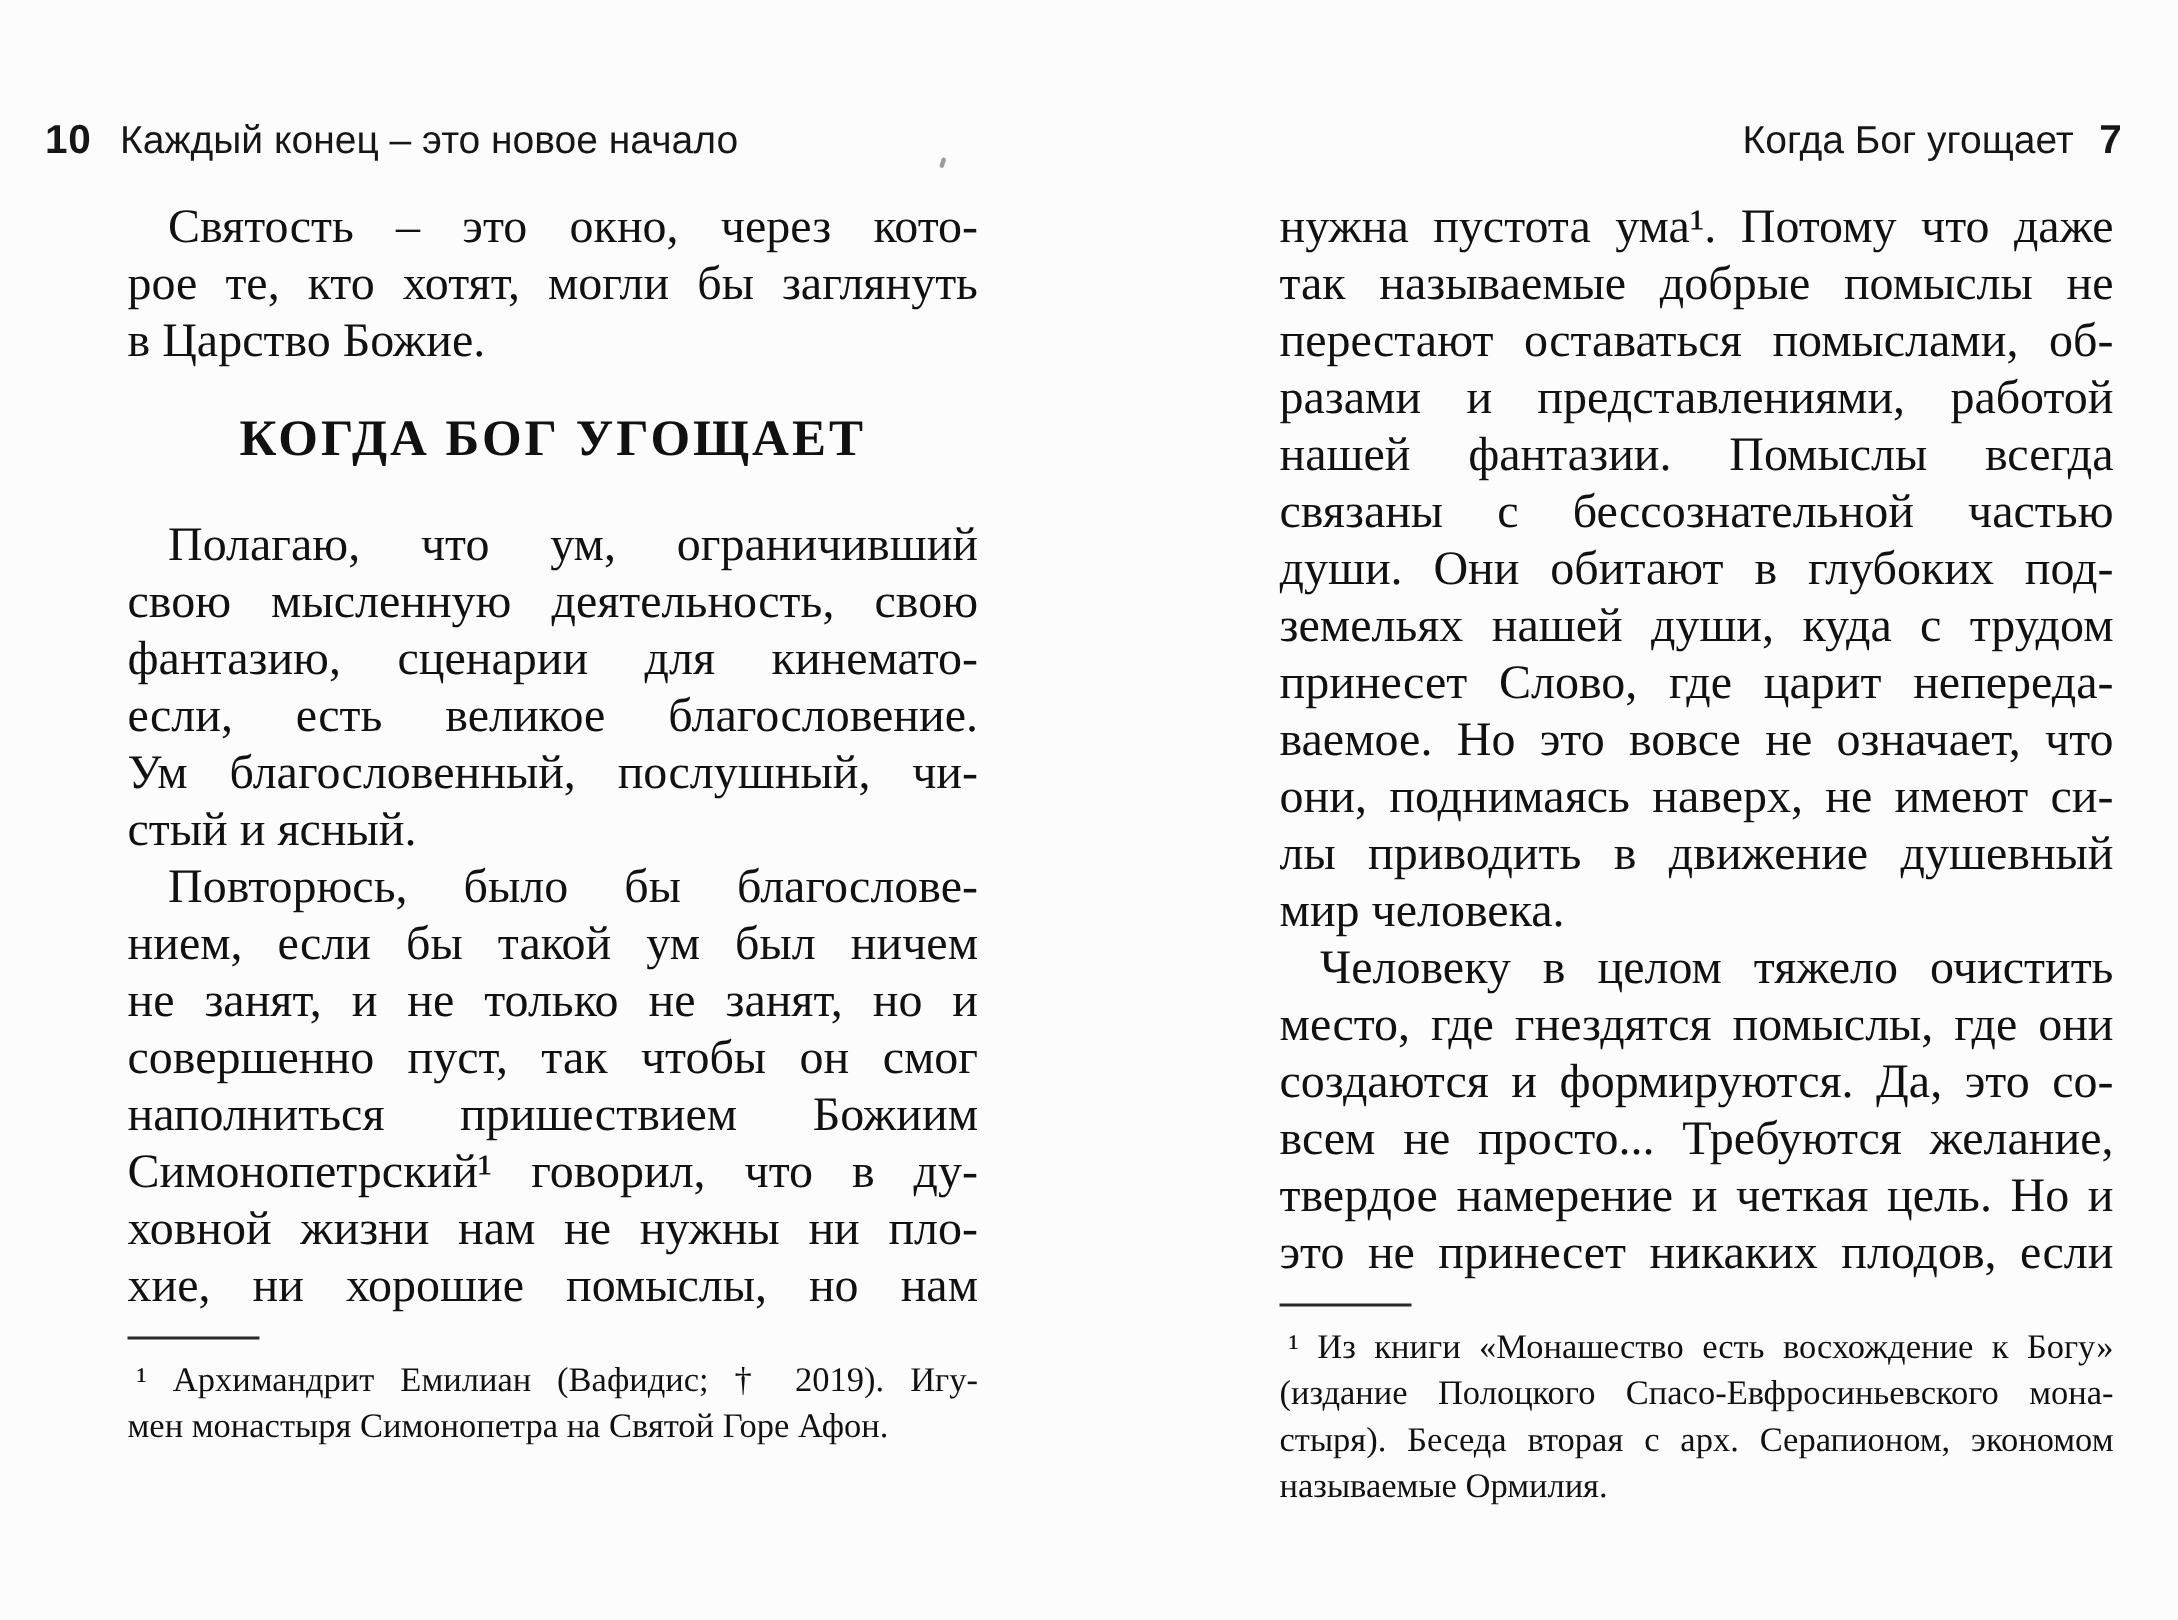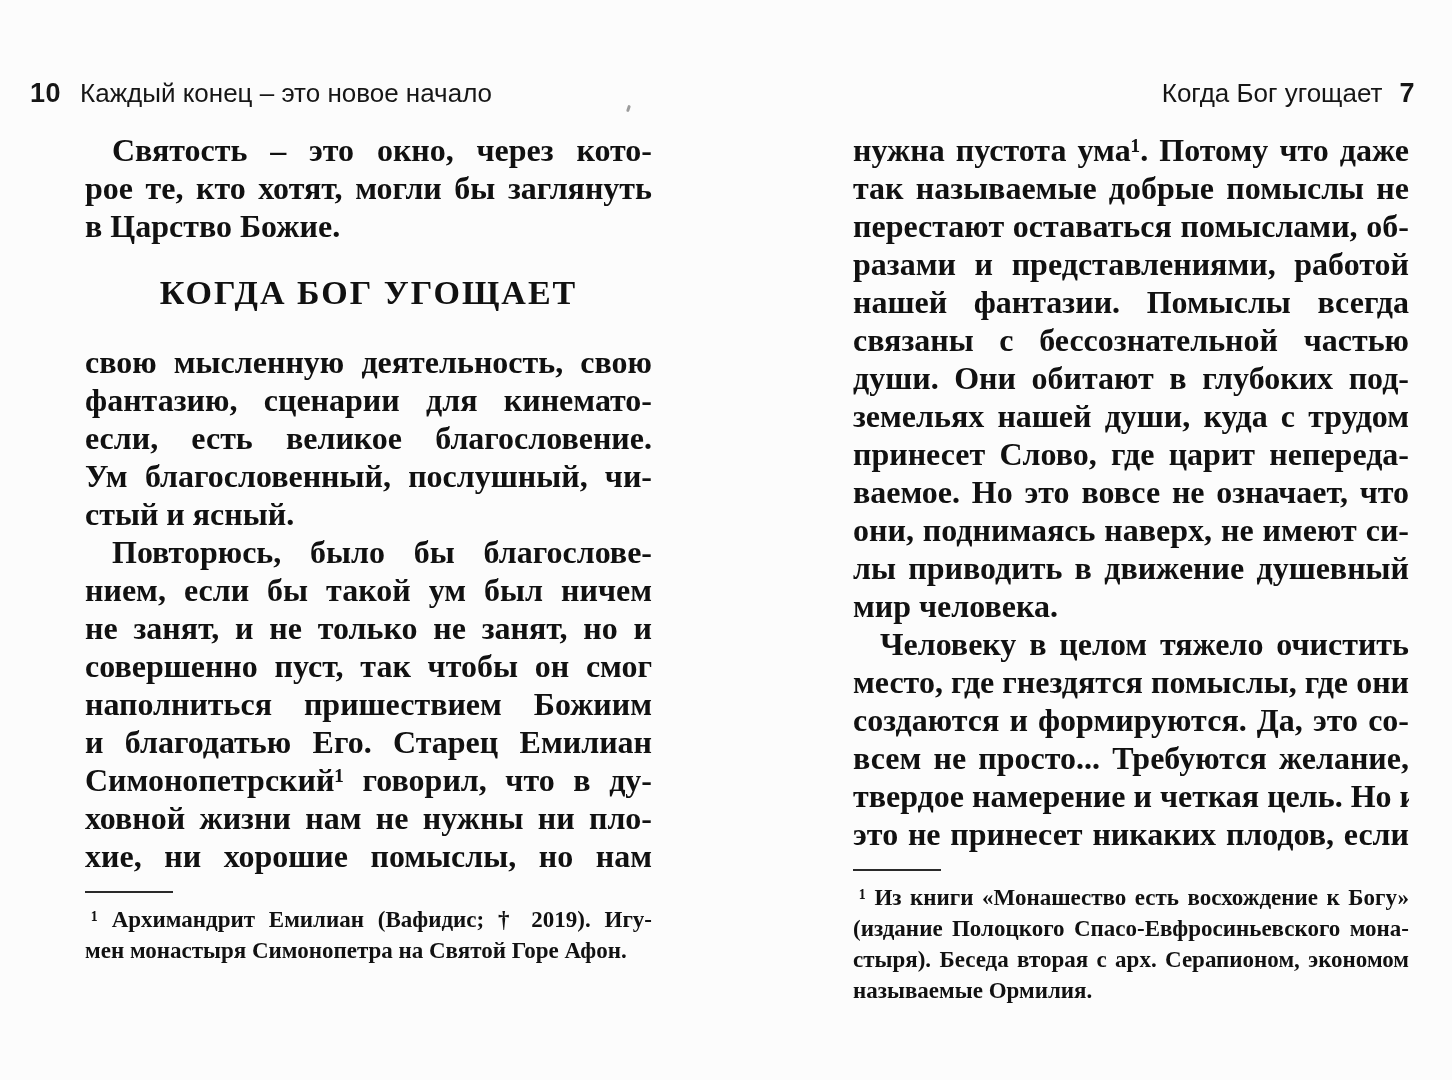--- a/index.html
+++ b/index.html
@@ -48,21 +48,20 @@
     color:var(--text);
   }
   #lp-body{left:85px;width:567px;}
   #rp-body{left:853px;width:556px;}
 
   .tline{
     text-align:justify;
     text-align-last:justify;
     overflow:hidden;
     white-space:nowrap;
-    font-weight:bold;
   }
   .tline.end{text-align-last:left;}
 
   .chapter-heading{
     font-family:"Liberation Serif", serif;
     font-weight:bold;
     font-size:34px;
     line-height:44px;
     letter-spacing:2px;
     text-align:center;
@@ -117,34 +116,34 @@
   <div class="col" id="lp-body">
     <div class="para">
         <div class="tline" style="text-indent: 27px;">Святость – это окно, через кото-</div>
         <div class="tline">рое те, кто хотят, могли бы заглянуть</div>
         <div class="tline end">в Царство Божие.</div>
       </div>
 
     <h2 class="chapter-heading">КОГДА БОГ УГОЩАЕТ</h2>
 
     <div class="para">
+        <div class="tline" style="text-indent: 27px;">Полагаю, что ум, ограничивший</div>
         <div class="tline">свою мысленную деятельность, свою</div>
         <div class="tline">фантазию, сценарии для кинемато-</div>
         <div class="tline">если, есть великое благословение.</div>
         <div class="tline">Ум благословенный, послушный, чи-</div>
         <div class="tline end">стый и ясный.</div>
       </div>
 
     <div class="para">
         <div class="tline" style="text-indent: 27px;">Повторюсь, было бы благослове-</div>
         <div class="tline">нием, если бы такой ум был ничем</div>
         <div class="tline">не занят, и не только не занят, но и</div>
         <div class="tline">совершенно пуст, так чтобы он смог</div>
         <div class="tline">наполниться пришествием Божиим</div>
-        <div class="tline">и благодатью Его. Старец Емилиан</div>
         <div class="tline">Симонопетрский¹ говорил, что в ду-</div>
         <div class="tline">ховной жизни нам не нужны ни пло-</div>
         <div class="tline">хие, ни хорошие помыслы, но нам</div>
       </div>
 
     <div class="footnote-rule"></div>
     <div class="footnote">
         <div class="tline" style="text-indent: 6px;">¹ Архимандрит Емилиан (Вафидис; † 2019). Игу-</div>
         <div class="tline end">мен монастыря Симонопетра на Святой Горе Афон.</div>
       </div>

